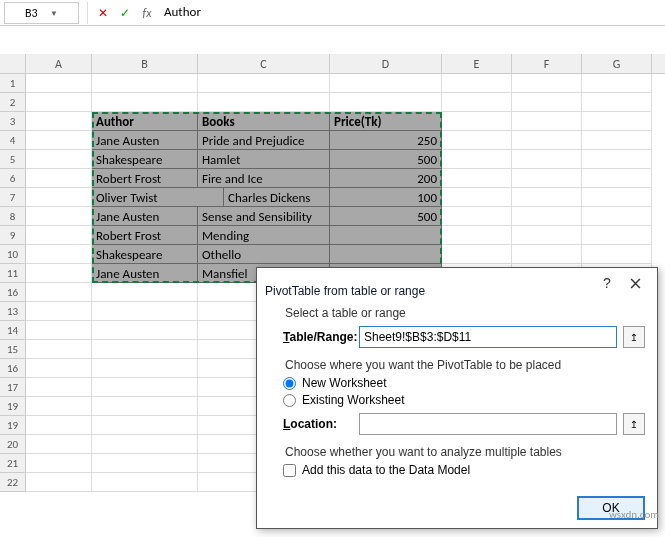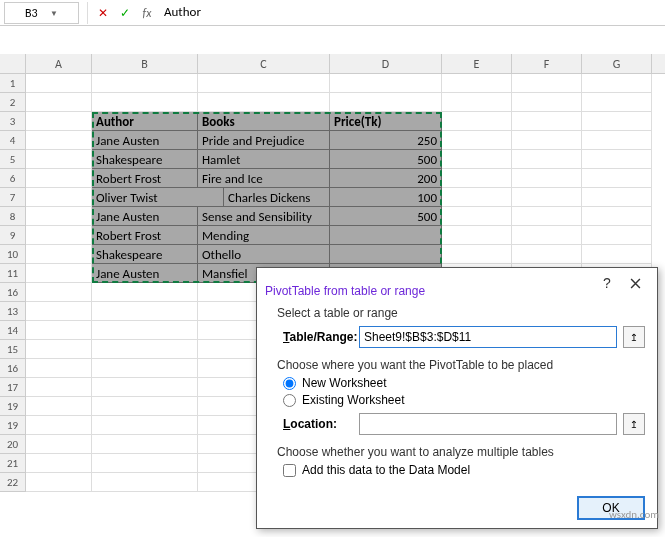--- a/index.html
+++ b/index.html
@@ -39,25 +39,25 @@
     .data-header { font-weight: bold; }
     .num-cell { justify-content: flex-end; }
     
     
     .marching-ants { position: absolute; top: 38px; left: 26px; width: 0; height: 0; pointer-events: none; }
     .ant-border { position: absolute; left: 66px; top: 0; width: 350px; height: 171px; border: 2px dashed #107c41; }
     
     
     .dialog { position: absolute; top: 267px; left: 256px; width: 402px; background: #fff; border: 1px solid #555; box-shadow: 2px 2px 8px rgba(0,0,0,0.3); font-family: "Segoe UI", Arial, sans-serif; font-size: 12px; }
     .dialog-titlebar { height: 30px; display: flex; align-items: center; padding: 0 8px; }
-    .dialog-title { flex: 1; font-size: 12px; color: #6d28d9; margin-top: 16px; }
+    .dialog-title { flex: 1; font-size: 12px; color: #0f172a; margin-top: 16px; }
     .dialog-help, .dialog-close { width: 28px; height: 22px; display: flex; align-items: center; justify-content: center; font-size: 14px; color: #333; }
     .dialog-close svg { width: 11px; height: 11px; }
     .dialog-body { padding: 4px 12px 8px 12px; }
-    .sect-label { font-size: 12px; color: #333; margin: 4px 8px; }
+    .sect-label { font-size: 12px; color: #333; margin: 4px 16px; }
     .field-row { display: flex; align-items: center; margin: 6px 0 10px 14px; }
     .field-label { width: 76px; font-size: 12px; font-weight: bold; }
     .field-label .ul { text-decoration: underline; }
     .field-input { flex: 1; border: 1px solid #2a7ad4; height: 22px; padding: 8px 4px; font-size: 12px; font-family: "Segoe UI", Arial, sans-serif; }
     .field-input.plain { border: 1px solid #999; background: #fff; color: #888; }
     .field-input.plain[disabled] { background: #fff; }
     .collapse-btn { width: 22px; height: 22px; border: 1px solid #999; margin-left: 6px; display: flex; align-items: center; justify-content: center; background: #f5f5f5; font-size: 10px; }
     .radio-row, .check-row { display: flex; align-items: center; margin: 3px 0 3px 14px; font-size: 12px; }
     .radio-row input, .check-row input { margin-right: 6px; }
     .dialog-footer { display: flex; justify-content: flex-end; padding: 8px 12px; gap: 0; }

